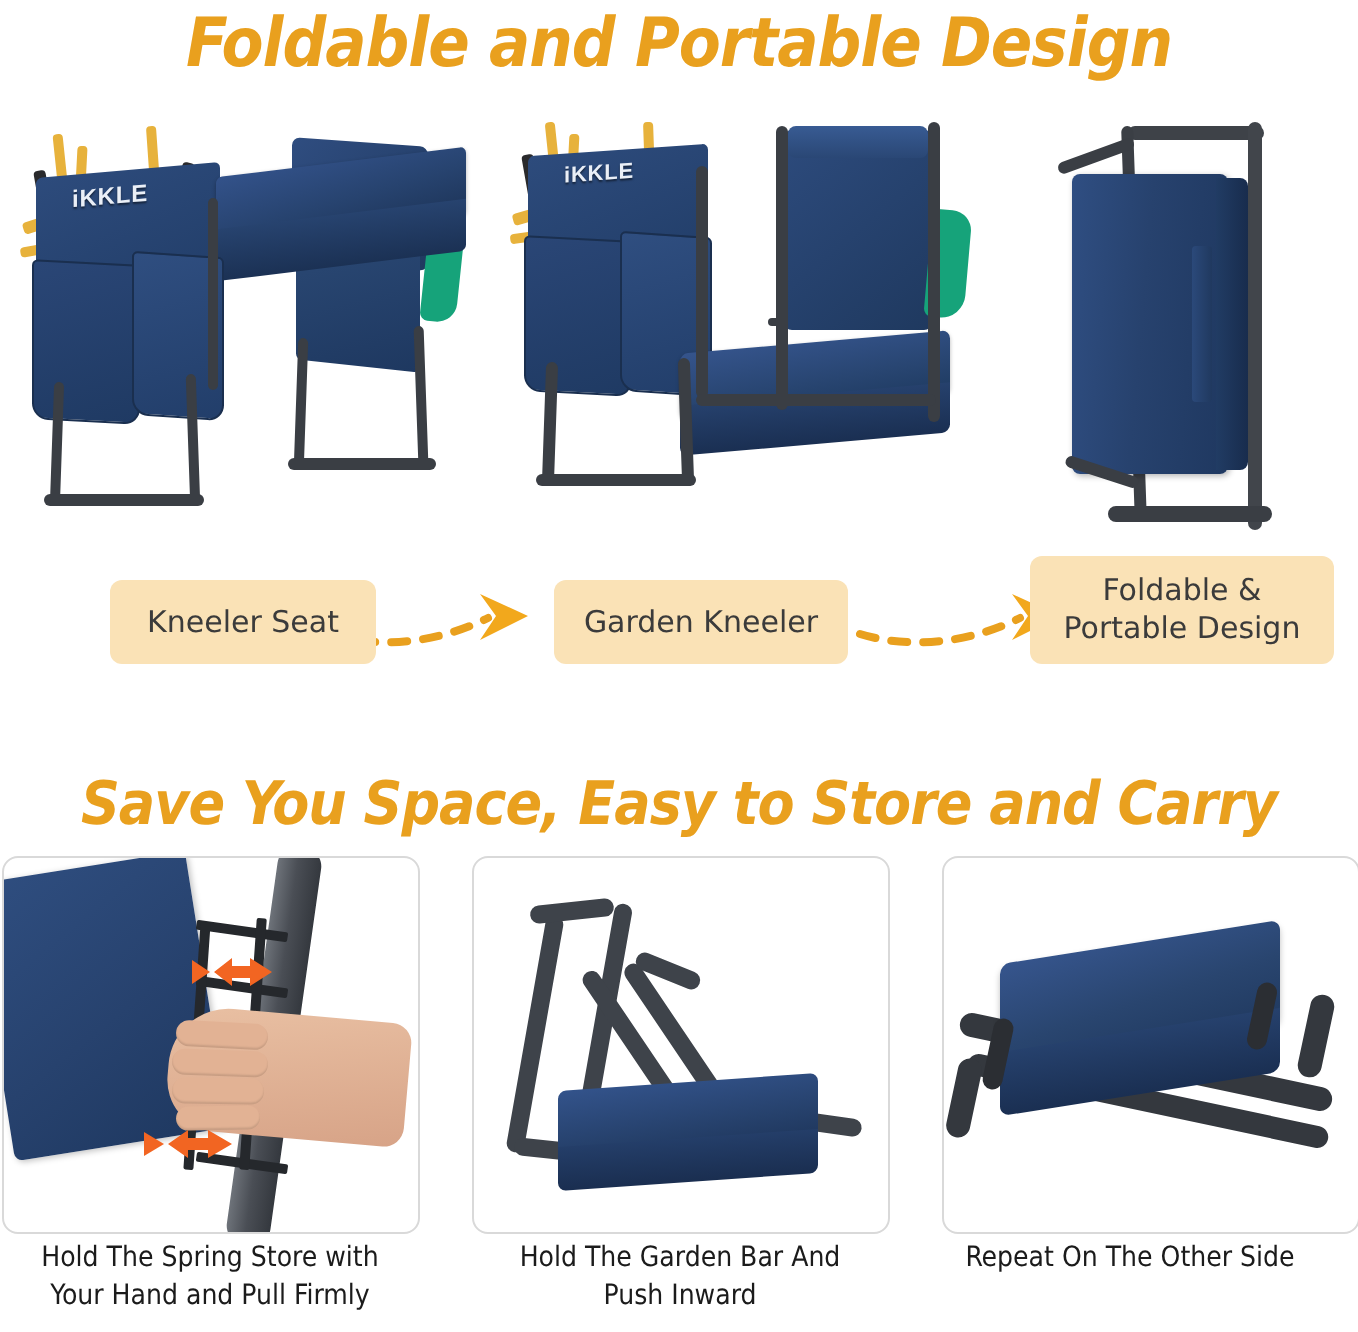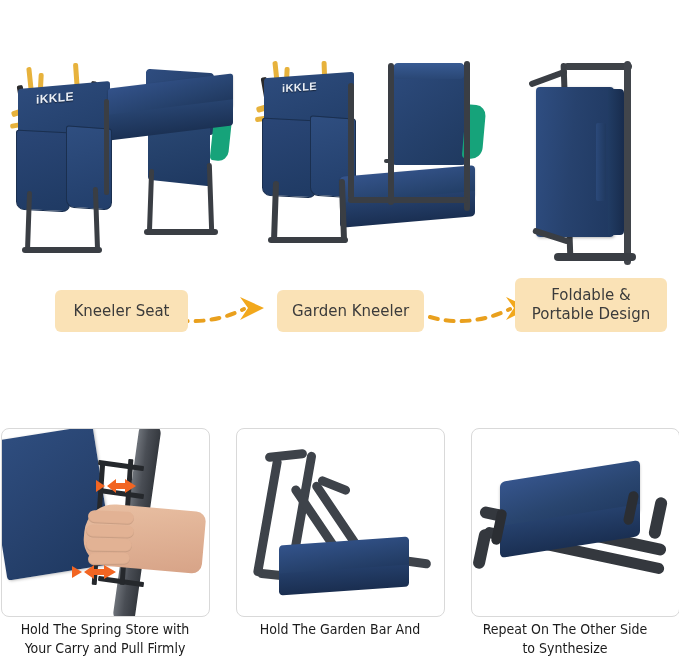--- a/index.html
+++ b/index.html
@@ -146,20 +146,21 @@
     box-shadow:0 2px 3px rgba(0,0,0,.25);}
   .a3-pad-front{position:absolute;left:28px;top:86px;width:140px;height:32px;
     background:linear-gradient(180deg,#26416D,#1A2F52);transform:skewY(-9deg);border-radius:0 0 5px 5px;}
   .a3-frame{position:absolute;background:#34383E;border-radius:10px;}
 </style>
 </head>
 <body>
 
 <div class="page">
 
+  <div class="headline" id="headline-1">Foldable and Portable Design</div>
 
   <div class="showcase">
 
     <div class="prod" id="product-seat">
 
       <div class="tool tool-yel" style="left:20px;top:4px;width:5px;height:34px;transform:rotate(-6deg);"></div>
       <div class="tool tool-blk" style="left:12px;top:22px;width:6px;height:40px;transform:rotate(-10deg);"></div>
       <div class="tool tool-yel" style="left:30px;top:10px;width:5px;height:30px;transform:rotate(3deg);"></div>
       <div class="tool tool-yel" style="left:3px;top:44px;width:30px;height:6px;transform:rotate(-18deg);"></div>
       <div class="tool tool-yel" style="left:2px;top:58px;width:34px;height:5px;transform:rotate(-10deg);"></div>
@@ -247,20 +248,21 @@
   <div class="chip" id="chip-kneeler">
     <span>Garden Kneeler</span>
   </div>
   <div class="chip" id="chip-foldable">
     <div>
       <div>Foldable &amp;</div>
       <div>Portable Design</div>
     </div>
   </div>
 
+  <div class="headline" id="headline-2">Save You Space, Easy to Store and Carry</div>
 
   <div class="panel" id="panel-1">
     <div class="a1-cushion"></div>
     <div class="a1-bar"></div>
     <div class="a1-rack" style="left:96px;top:34px;width:46px;height:5px;transform:rotate(8deg);"></div>
     <div class="a1-rack" style="left:96px;top:62px;width:46px;height:5px;transform:rotate(8deg);"></div>
     <div class="a1-rack" style="left:96px;top:124px;width:46px;height:5px;transform:rotate(8deg);"></div>
     <div class="a1-rack" style="left:96px;top:150px;width:46px;height:5px;transform:rotate(8deg);"></div>
     <div class="a1-rack" style="left:94px;top:32px;width:5px;height:124px;transform:rotate(4deg);"></div>
     <div class="a1-rack" style="left:122px;top:30px;width:5px;height:126px;transform:rotate(4deg);"></div>
@@ -273,47 +275,47 @@
       <path d="M13 9 L22 2 L22 6 L31 6 L31 2 L42 9 L31 16 L31 12 L22 12 L22 16 Z" fill="#F26522"></path>
       <path d="M11 9 L2 3 L2 15 Z" fill="#F26522"></path>
     </svg>
     <svg class="oarrow" style="left:68px;top:134px;" width="48" height="18" viewBox="0 0 48 18">
       <path d="M14 9 L24 2 L24 6 L34 6 L34 2 L46 9 L34 16 L34 12 L24 12 L24 16 Z" fill="#F26522"></path>
       <path d="M12 9 L2 3 L2 15 Z" fill="#F26522"></path>
     </svg>
   </div>
   <div class="pcap" id="cap-1">
     <div>Hold The Spring Store with</div>
-    <div>Your Carry and Pull Firmly</div>
+    <div>Your Hand and Pull Firmly</div>
   </div>
 
   <div class="panel" id="panel-2">
     <div class="a2-bar" style="left:26px;top:28px;width:9px;height:120px;transform:rotate(10deg);"></div>
     <div class="a2-bar" style="left:60px;top:22px;width:9px;height:124px;transform:rotate(10deg);"></div>
     <div class="a2-bar" style="left:28px;top:22px;width:42px;height:9px;border-radius:5px;transform:rotate(-6deg);"></div>
     <div class="a2-bar" style="left:20px;top:142px;width:48px;height:9px;border-radius:5px;transform:rotate(6deg);"></div>
     <div class="a2-bar" style="left:82px;top:48px;width:9px;height:108px;transform:rotate(-34deg);"></div>
     <div class="a2-bar" style="left:104px;top:44px;width:9px;height:112px;transform:rotate(-34deg);"></div>
     <div class="a2-bar" style="left:80px;top:52px;width:34px;height:9px;border-radius:5px;transform:rotate(22deg);"></div>
     <div class="a2-bar" style="left:152px;top:128px;width:42px;height:9px;border-radius:5px;transform:rotate(8deg);"></div>
     <div class="a2-pad"></div>
     <div class="a2-pad-front"></div>
   </div>
   <div class="pcap" id="cap-2">
     <div>Hold The Garden Bar And</div>
+    <div>Push Inward</div>
   </div>
 
   <div class="panel" id="panel-3">
     <div class="a3-frame" style="left:6px;top:96px;width:190px;height:12px;transform:rotate(12deg);"></div>
     <div class="a3-frame" style="left:10px;top:116px;width:184px;height:11px;transform:rotate(12deg);"></div>
     <div class="a3-frame" style="left:4px;top:100px;width:12px;height:40px;transform:rotate(12deg);"></div>
     <div class="a3-frame" style="left:180px;top:68px;width:12px;height:42px;transform:rotate(12deg);"></div>
     <div class="a3-pad"></div>
     <div class="a3-pad-front"></div>
     <div class="a3-frame" style="left:22px;top:80px;width:10px;height:36px;transform:rotate(12deg);background:#2B2E33;"></div>
     <div class="a3-frame" style="left:154px;top:62px;width:10px;height:34px;transform:rotate(12deg);background:#2B2E33;"></div>
   </div>
   <div class="pcap" id="cap-3">
     <div>Repeat On The Other Side</div>
-    <div>to Synthesize</div>
   </div>
 
 </div>
 
 </body></html>

